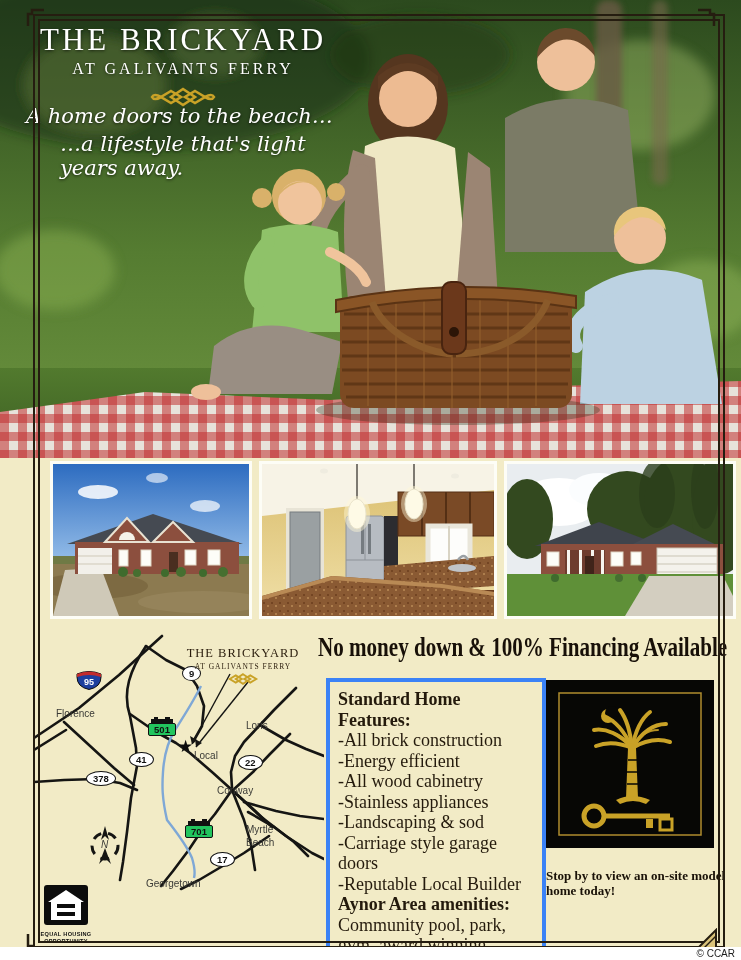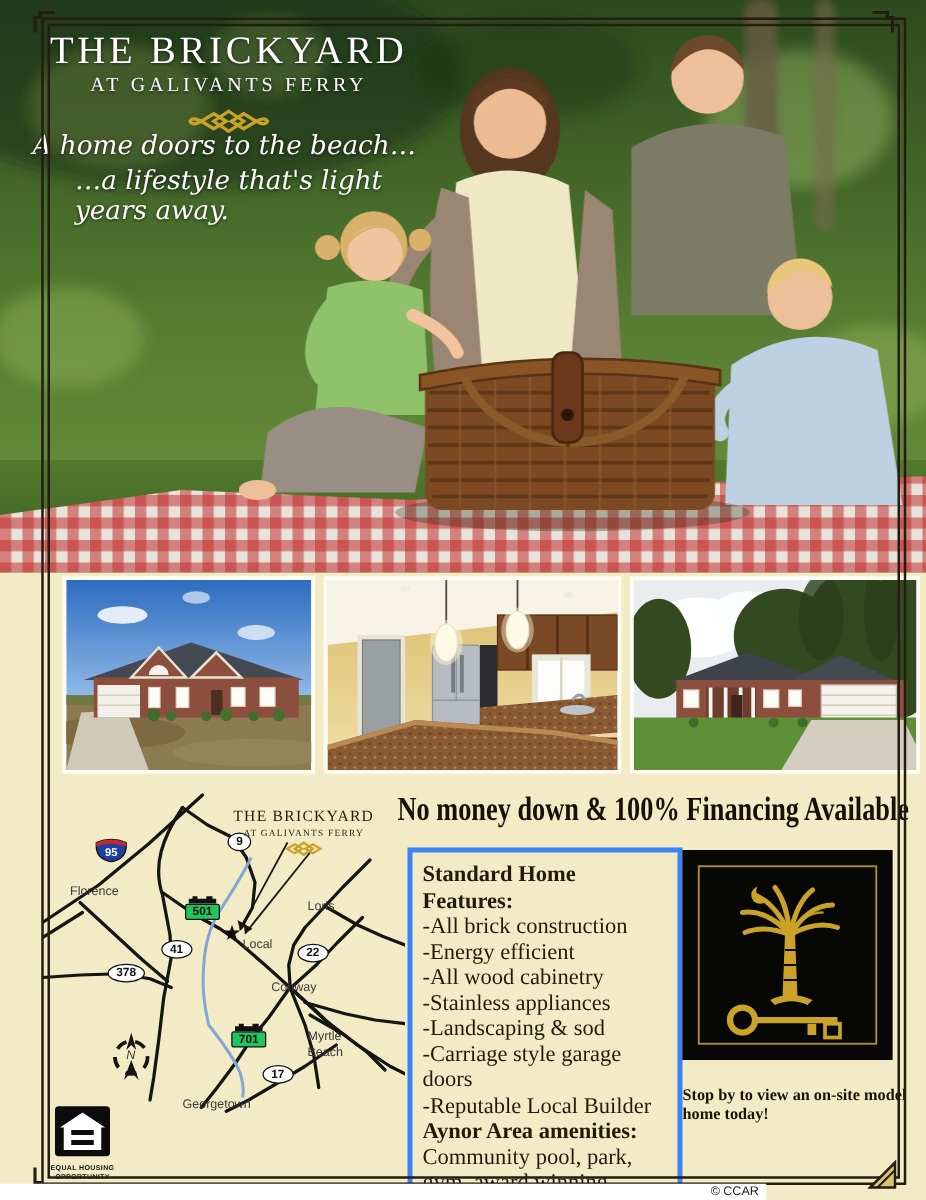--- a/index.html
+++ b/index.html
@@ -57,21 +57,21 @@
   .headline{font-weight:bold;font-size:27px;white-space:nowrap;transform:scaleX(.78);
             transform-origin:0 50%;letter-spacing:0;color:#181008;}
   .features-box{position:absolute;left:8px;top:46px;width:196px;border:4px solid #3b82f6;
                 padding:7px 8px 6px;font-size:18px;line-height:1.14;color:#241a0c;background:transparent;}
   .fb-title,.fb-amen-title{font-weight:bold;}
   .logo-box{position:absolute;left:228px;top:48px;width:168px;height:168px;background:#070705;}
   .cta{position:absolute;left:228px;top:236px;width:184px;font-weight:bold;font-size:13px;
        line-height:1.18;color:#1a1208;}
 
   
-  .bottomstrip{position:absolute;left:0;bottom:0;width:613px;height:13px;background:#ffffff;z-index:50;}
+  .bottomstrip{position:absolute;left:0;bottom:0;width:741px;height:13px;background:#ffffff;z-index:50;}
   .ccar{position:absolute;right:6px;bottom:0px;font-family:"Liberation Sans",sans-serif;
         font-size:10px;color:#1c1c1c;line-height:13px;}
 </style>
 </head>
 <body>
 
 <div class="picnic">
 <svg width="741" height="458" viewBox="0 0 741 458">
   <defs>
     <linearGradient id="bgg" x1="0" y1="0" x2="0" y2="1">

